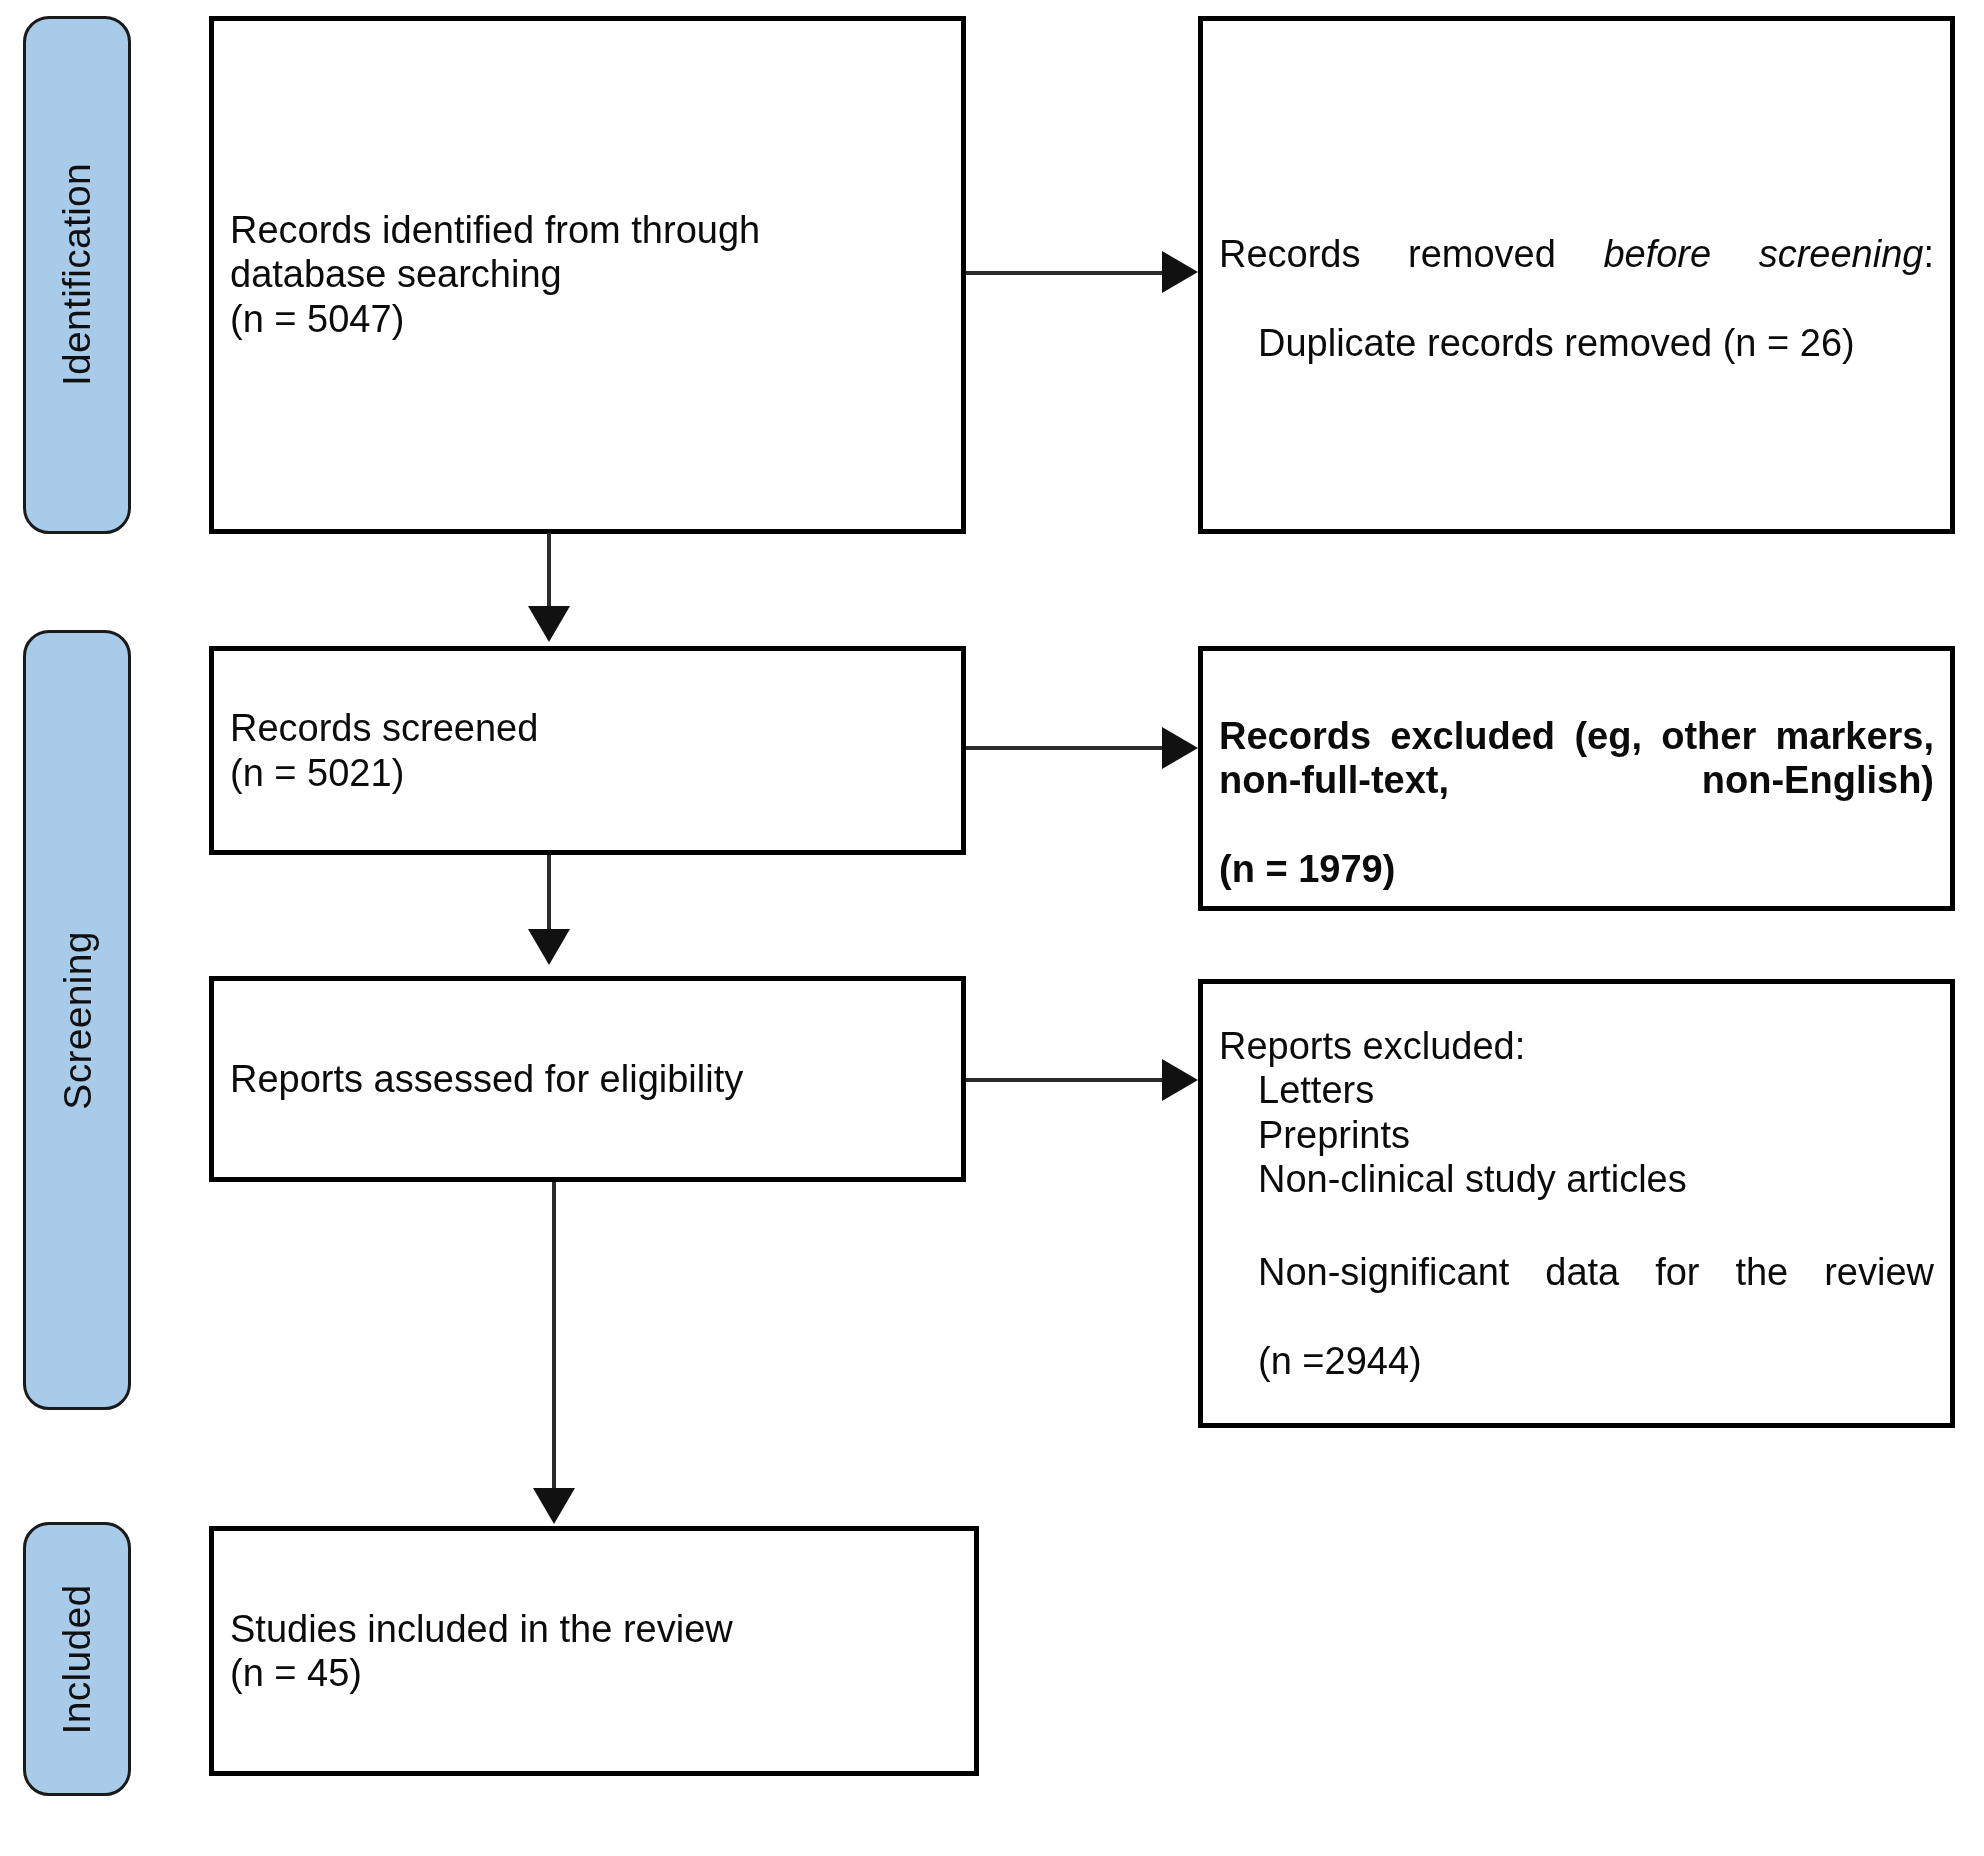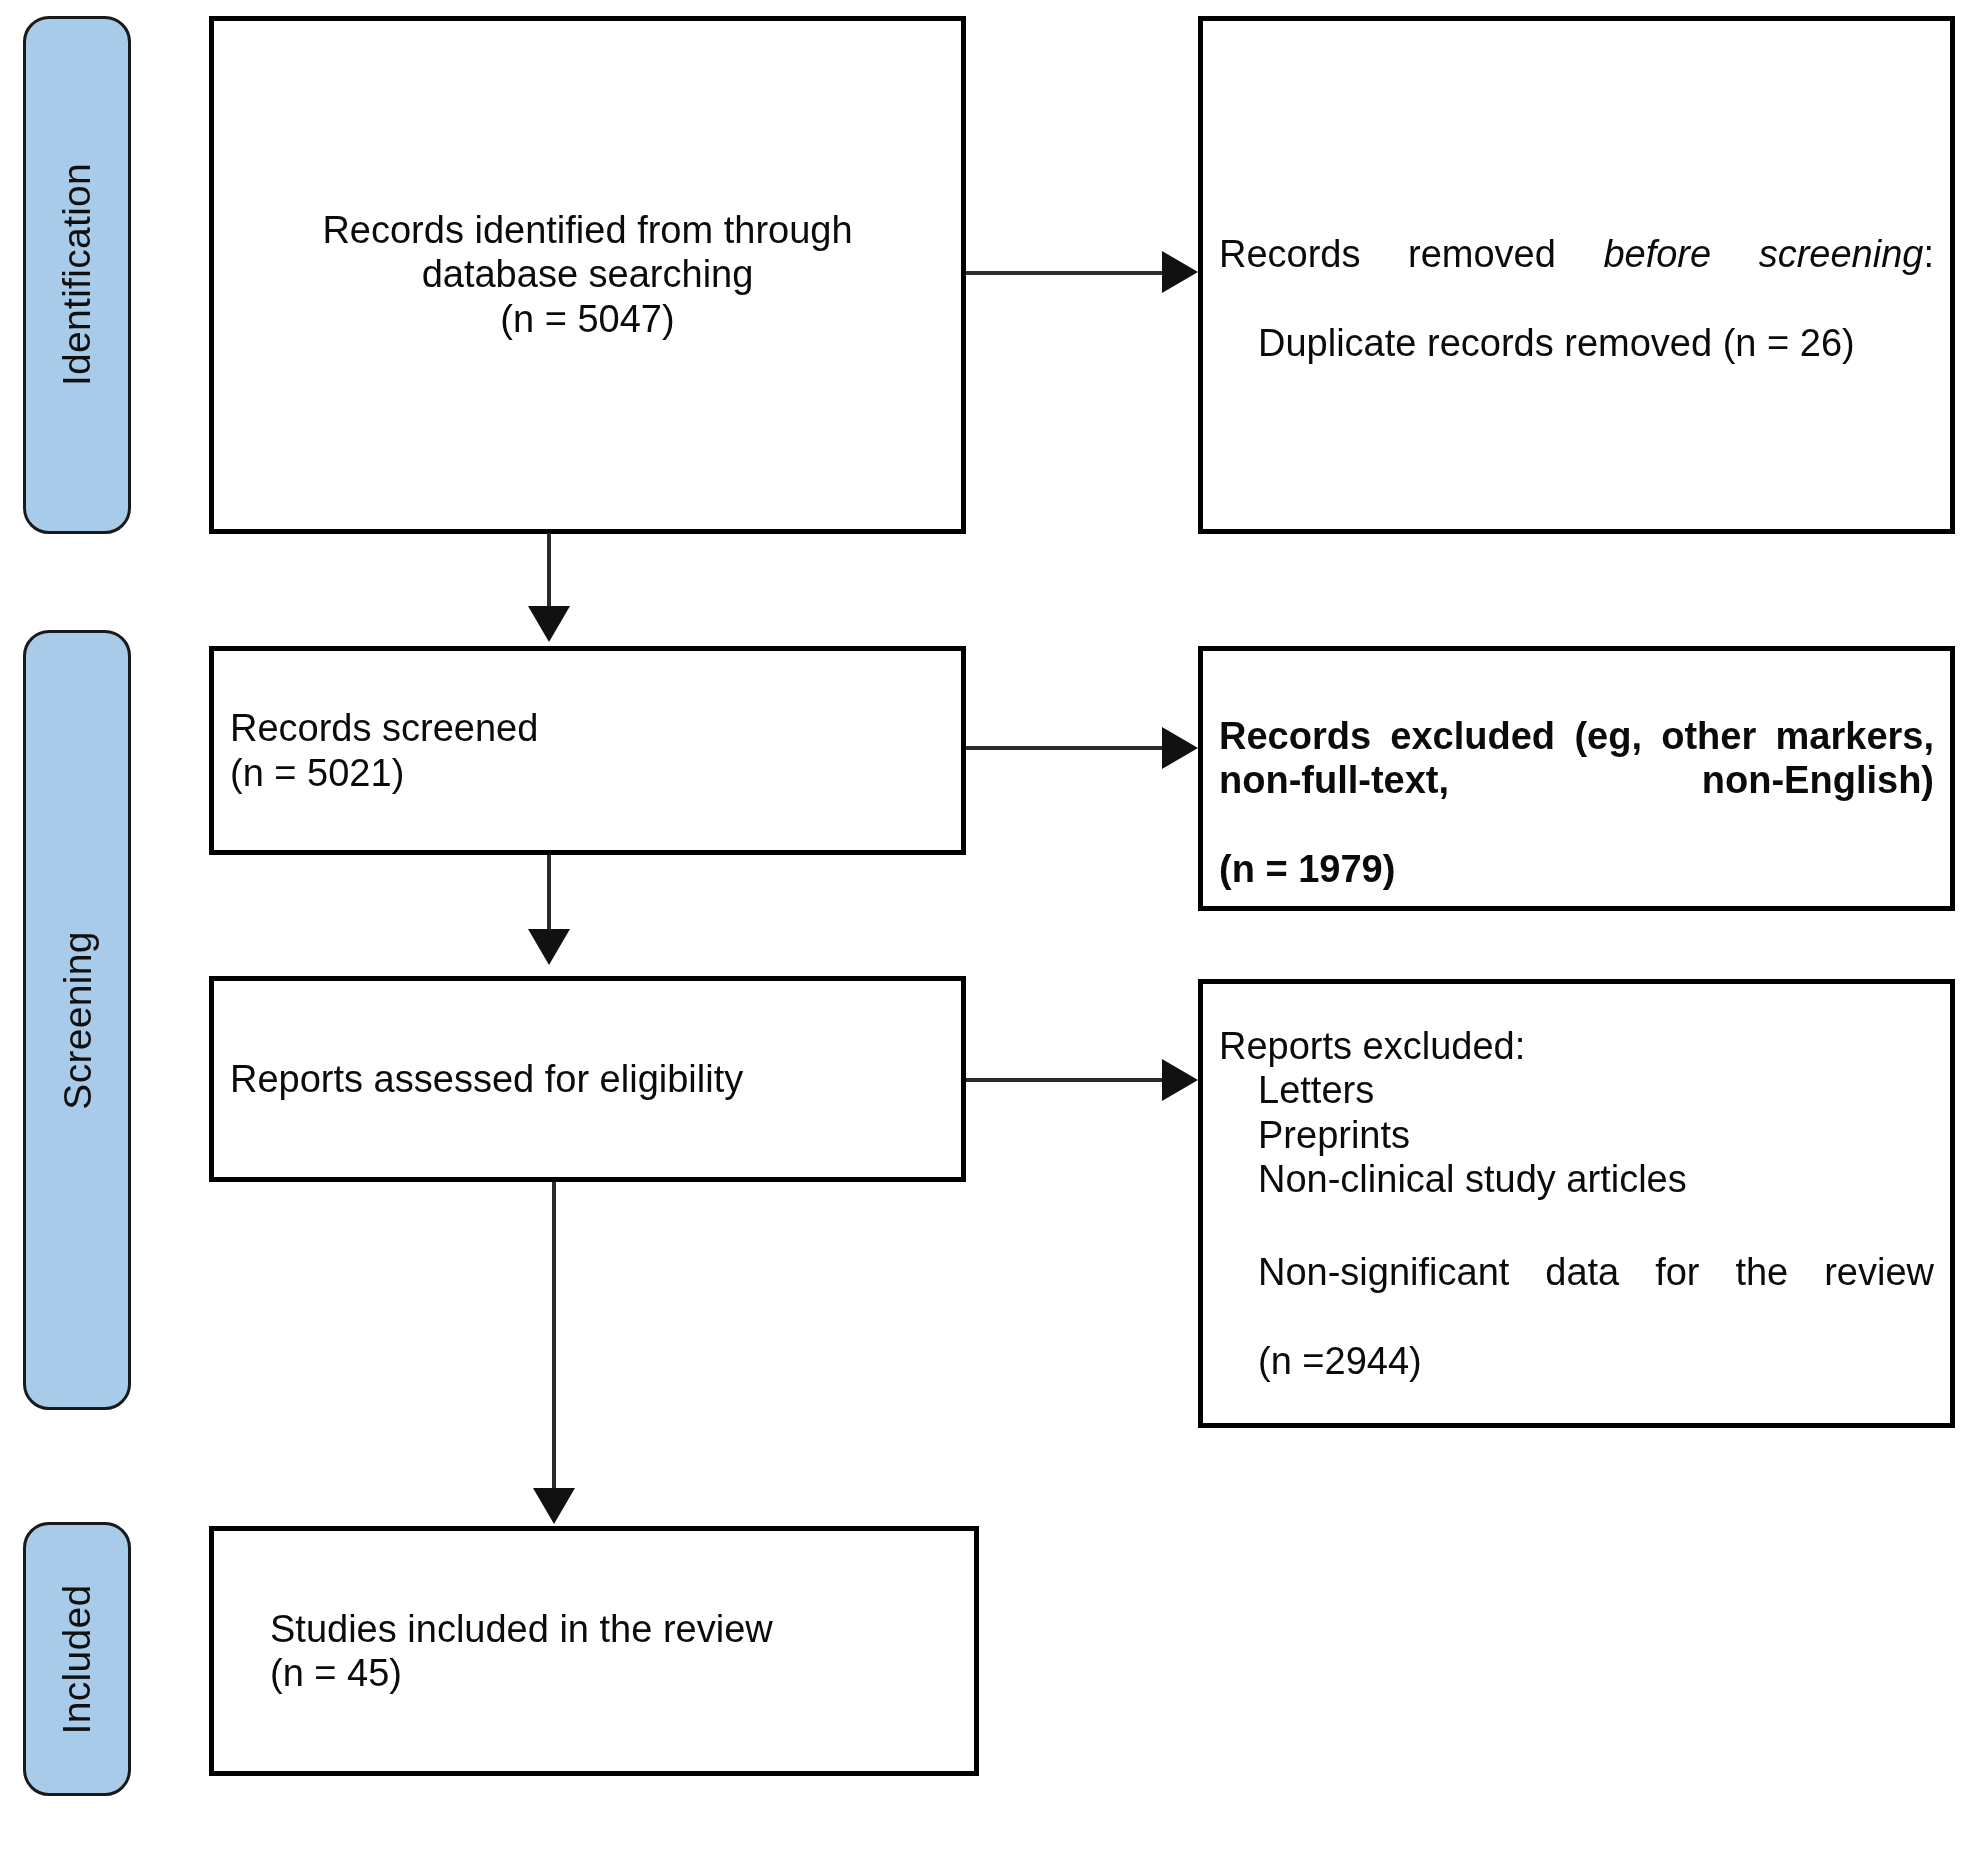--- a/index.html
+++ b/index.html
@@ -47,21 +47,21 @@
     display: flex;
     align-items: center;
   }
   .box-text {
     width: 100%;
     padding: 0 16px;
     font-size: 38px;
     line-height: 1.17;
     color: #0b0b0b;
   }
-  .box-text.center  { text-align: center; }
+  .box-text.center  { }
   .box-text .ital   { font-style: italic; }
   .box-text .indent { display: block; padding-left: 39px; }
   .box-text .line   { display: block; }
   .box-text .jline  { display: block; text-align: justify; text-justify: inter-word; margin-top: 48px; }
   .box-text .jline:after {
     content: "";
     display: inline-block;
     width: 100%;
     height: 0;
   }
@@ -150,21 +150,21 @@
     <div class="box-text">
       <span class="line">Reports excluded:</span>
       <span class="indent">Letters</span>
       <span class="indent">Preprints</span>
       <span class="indent">Non-clinical study articles</span>
       <span class="indent jline">Non-significant data for the review</span>
       <span class="indent">(n =2944)</span>
     </div>
   </div>
 
-  <div class="flow-box" style="left:209px; top:1526px; width:770px; height:250px;padding-left:40px;">
+  <div class="flow-box" style="left:209px; top:1526px; width:770px; height:250px;">
     <div class="box-text">
       <span class="line">Studies included in the review</span>
       <span class="line">(n = 45)</span>
     </div>
   </div>
 
   <div class="conn-h" style="left:966px; top:271px; width:197px;"></div>
   <div class="arrow-right" style="left:1162px; top:251px;"></div>
 
   <div class="conn-v" style="left:547px; top:533px; width:4.4px; height:78px;"></div>

